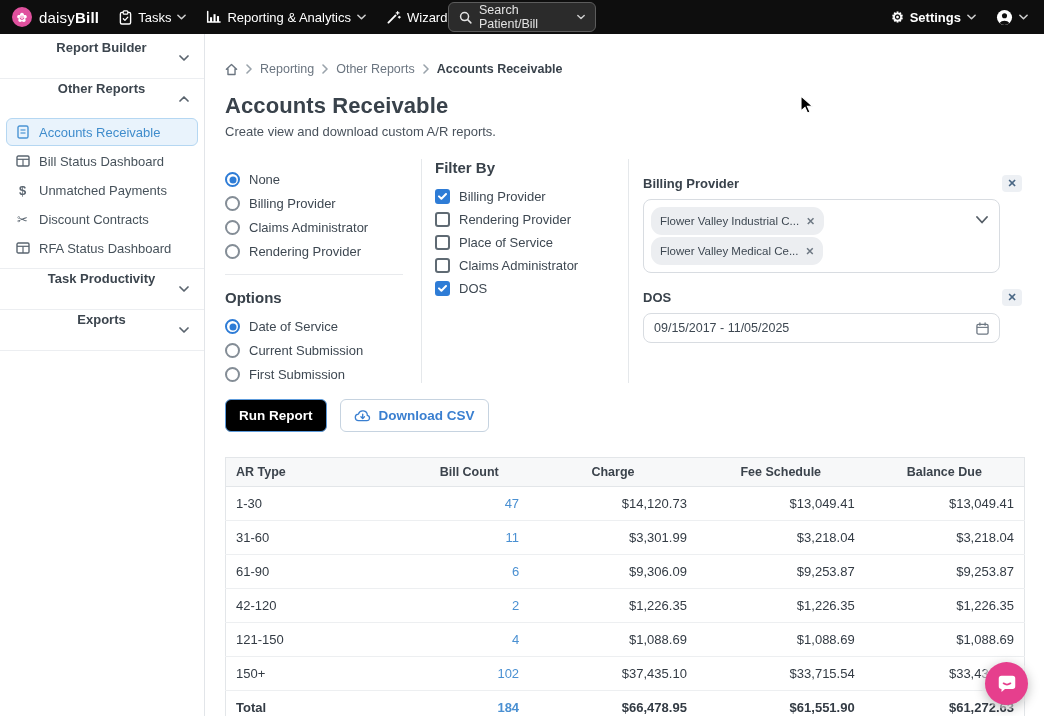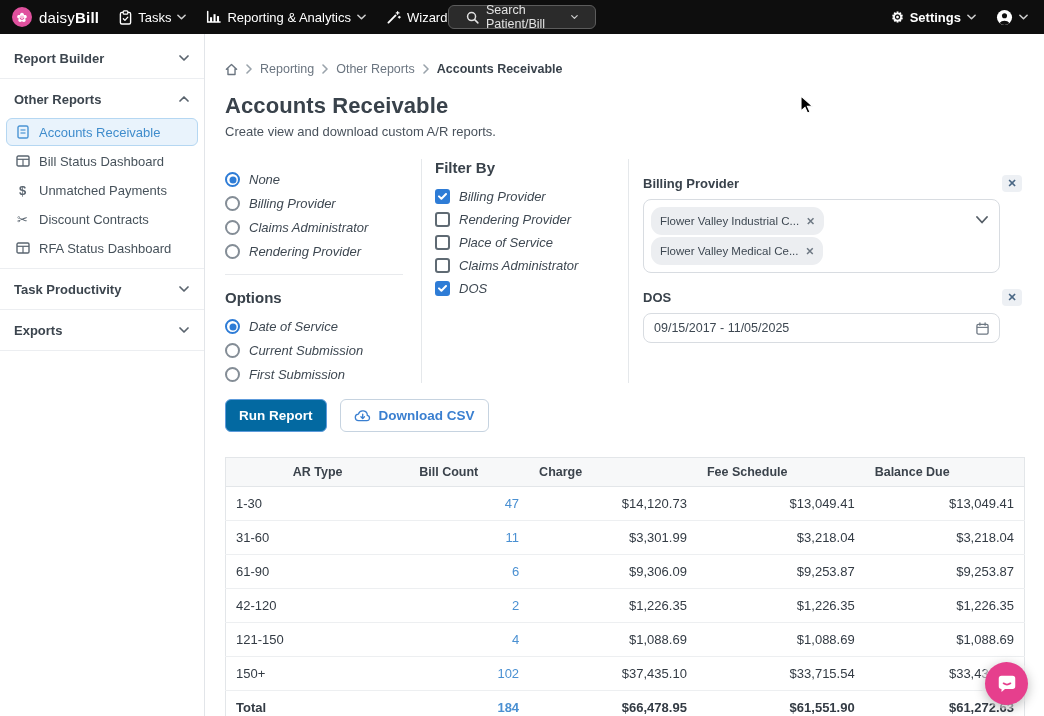--- a/index.html
+++ b/index.html
@@ -29,39 +29,39 @@
   .brand-text .bold{ font-weight:700; }
   .nav-item{
     display:flex; align-items:center; gap:6px;
     margin-left:20px; font-size:13px; font-weight:400; color:#fff; cursor:pointer;
   }
   .nav-item .nico{ color:#e8e8e8; }
   .chev{ width:9px; height:6px; stroke:#cfcfcf; fill:none; stroke-width:1.7; stroke-linecap:round; stroke-linejoin:round; }
   .chev.dark{ stroke:#5a646e; }
   .nav-search{
     position:absolute; left:50%; transform:translateX(-50%);
-    width:148px; height:24px; background:#2b2b2b;
+    width:148px; height:30px; background:#2b2b2b;
     border:1px solid #5c5c5c; border-radius:6px;
-    display:flex; align-items:center; gap:7px; padding:0 17px;
+    display:flex; align-items:center; gap:7px; padding:0 10px;
     font-size:12.5px; color:#e3e3e3; cursor:pointer;
   }
   .nav-search .chev{ margin-left:auto; }
   .nav-right{ margin-left:auto; display:flex; align-items:center; gap:20px; margin-right:16px; }
   .nav-settings{ display:flex; align-items:center; gap:6px; font-size:13px; font-weight:700; cursor:pointer; }
   .gear-glyph{ font-size:14px; line-height:1; color:#fff; }
   .nav-profile{ display:flex; align-items:center; gap:6px; cursor:pointer; }
 
   
   .sidebar{
     position:absolute; left:0; top:34px; width:205px; height:682px;
     background:#fff; border-right:1px solid #e2e5e9; padding-top:6px;
   }
   .side-header{
     height:36px; display:flex; align-items:center;
-    padding:0 15px 0 14px; font-size:13px; font-weight:700; color:#3c454e; cursor:pointer;
+    padding:0 15px 0 14px; font-size:13px; font-weight:700; color:#3c454e; cursor:pointer;flex-direction:column;
   }
   .side-header .chev{ margin-left:auto; width:10px; height:6px; }
   .side-header .chev.up{ transform:rotate(180deg); }
   .side-divider{ border-top:1px solid #eceef1; margin:2px 0; }
   .side-item{
     height:28px; margin:1px 6px; padding:0 8px; border-radius:6px;
     display:flex; align-items:center; gap:9px;
     font-size:13px; color:#47525b; border:1px solid transparent; cursor:pointer;
   }
   .side-item .sico{ width:15px; display:flex; justify-content:center; color:#5a6570; font-size:13px; }
@@ -82,21 +82,21 @@
   .page-sub{ margin:5px 0 4px 20px; font-size:13px; color:#49525c; }
 
   
   .sections{ display:flex; margin:20px 22px 0 20px; min-height:224px; }
   .sec-title{ font-size:15px; font-weight:700; color:#39424b; }
   .col-a{ width:196px; padding-right:14px; }
   .col-b{ width:207px; border-left:1px solid #e5e8eb; padding-left:13px; }
   .col-c{ flex:1; border-left:1px solid #e5e8eb; padding-left:14px; }
 
   .opt-list{ margin-top:13px; display:flex; flex-direction:column; gap:9px; }
-  .opt-row{ display:flex; align-items:center; gap:9px; font-size:13px; color:#3e4852; cursor:pointer;font-style:italic; }
+  .opt-row{ display:flex; align-items:center; gap:9px; font-size:13px; color:#3e4852; cursor:pointer; }
   .radio{ width:15px; height:15px; border:2px solid #848d96; border-radius:50%; position:relative; flex:0 0 auto; }
   .radio.selected{ border-color:#2e7cd6; }
   .radio.selected::after{
     content:""; position:absolute; left:50%; top:50%; transform:translate(-50%,-50%);
     width:7px; height:7px; border-radius:50%; background:#2e7cd6;
   }
   .group-divider{ border-top:1px solid #e8eaed; margin:15px 4px 14px 0; }
   .checkbox{
     width:15px; height:15px; border:2px solid #5f6a73; border-radius:3px; flex:0 0 auto;
     display:flex; align-items:center; justify-content:center;
@@ -131,32 +131,32 @@
     margin-top:7px; margin-right:22px; height:30px;
     border:1px solid #d8dce1; border-radius:8px;
     display:flex; align-items:center; padding:0 10px;
     font-size:12.5px; color:#3e4852; cursor:pointer;
   }
   .datebox .cal{ margin-left:auto; color:#6e7883; }
 
   
   .actions{ display:flex; gap:13px; margin:16px 0 0 20px; }
   .btn{ border-radius:6px; font-size:13.5px; font-weight:700; padding:8px 13px; display:flex; align-items:center; gap:8px; cursor:pointer; }
-  .btn-primary{ background:#0369a1; color:#fff; border:1px solid #5d9bdb; }
+  .btn-primary{ background:#000000; color:#fff; border:1px solid #5d9bdb; }
   .btn-secondary{ background:#fff; color:#3a7fd0; border:1px solid #c6d3e0; }
 
   
   .table-wrap{ margin:25px 19px 0 20px; }
   table{ width:100%; border-collapse:collapse; table-layout:fixed; border:1px solid #e3e6e9; }
   col.c1{width:23%;} col.c2{width:15%;} col.c3{width:21%;} col.c4{width:21%;} col.c5{width:20%;}
   thead th{
     background:#f7f8f9; font-size:12.5px; font-weight:700; color:#3b434c;
-    text-align:left; padding:7px 10px; border-bottom:1px solid #e3e6e9;
-  }
-  thead th:first-child{ text-align:center; }
+    text-align:center; padding:7px 10px; border-bottom:1px solid #e3e6e9;
+  }
+  thead th:first-child{ text-align:left; }
   tbody td{
     font-size:13px; color:#333b44; text-align:right; padding:9px 10px;
     border-bottom:1px solid #edeff1; background:#fff;
   }
   tbody td:first-child{ text-align:left; }
   tbody tr:last-child td{ border-bottom:none; }
   td.count a{ color:#4a90d2; text-decoration:none; cursor:pointer; }
   tr.total td{ font-weight:700; }
 
   

